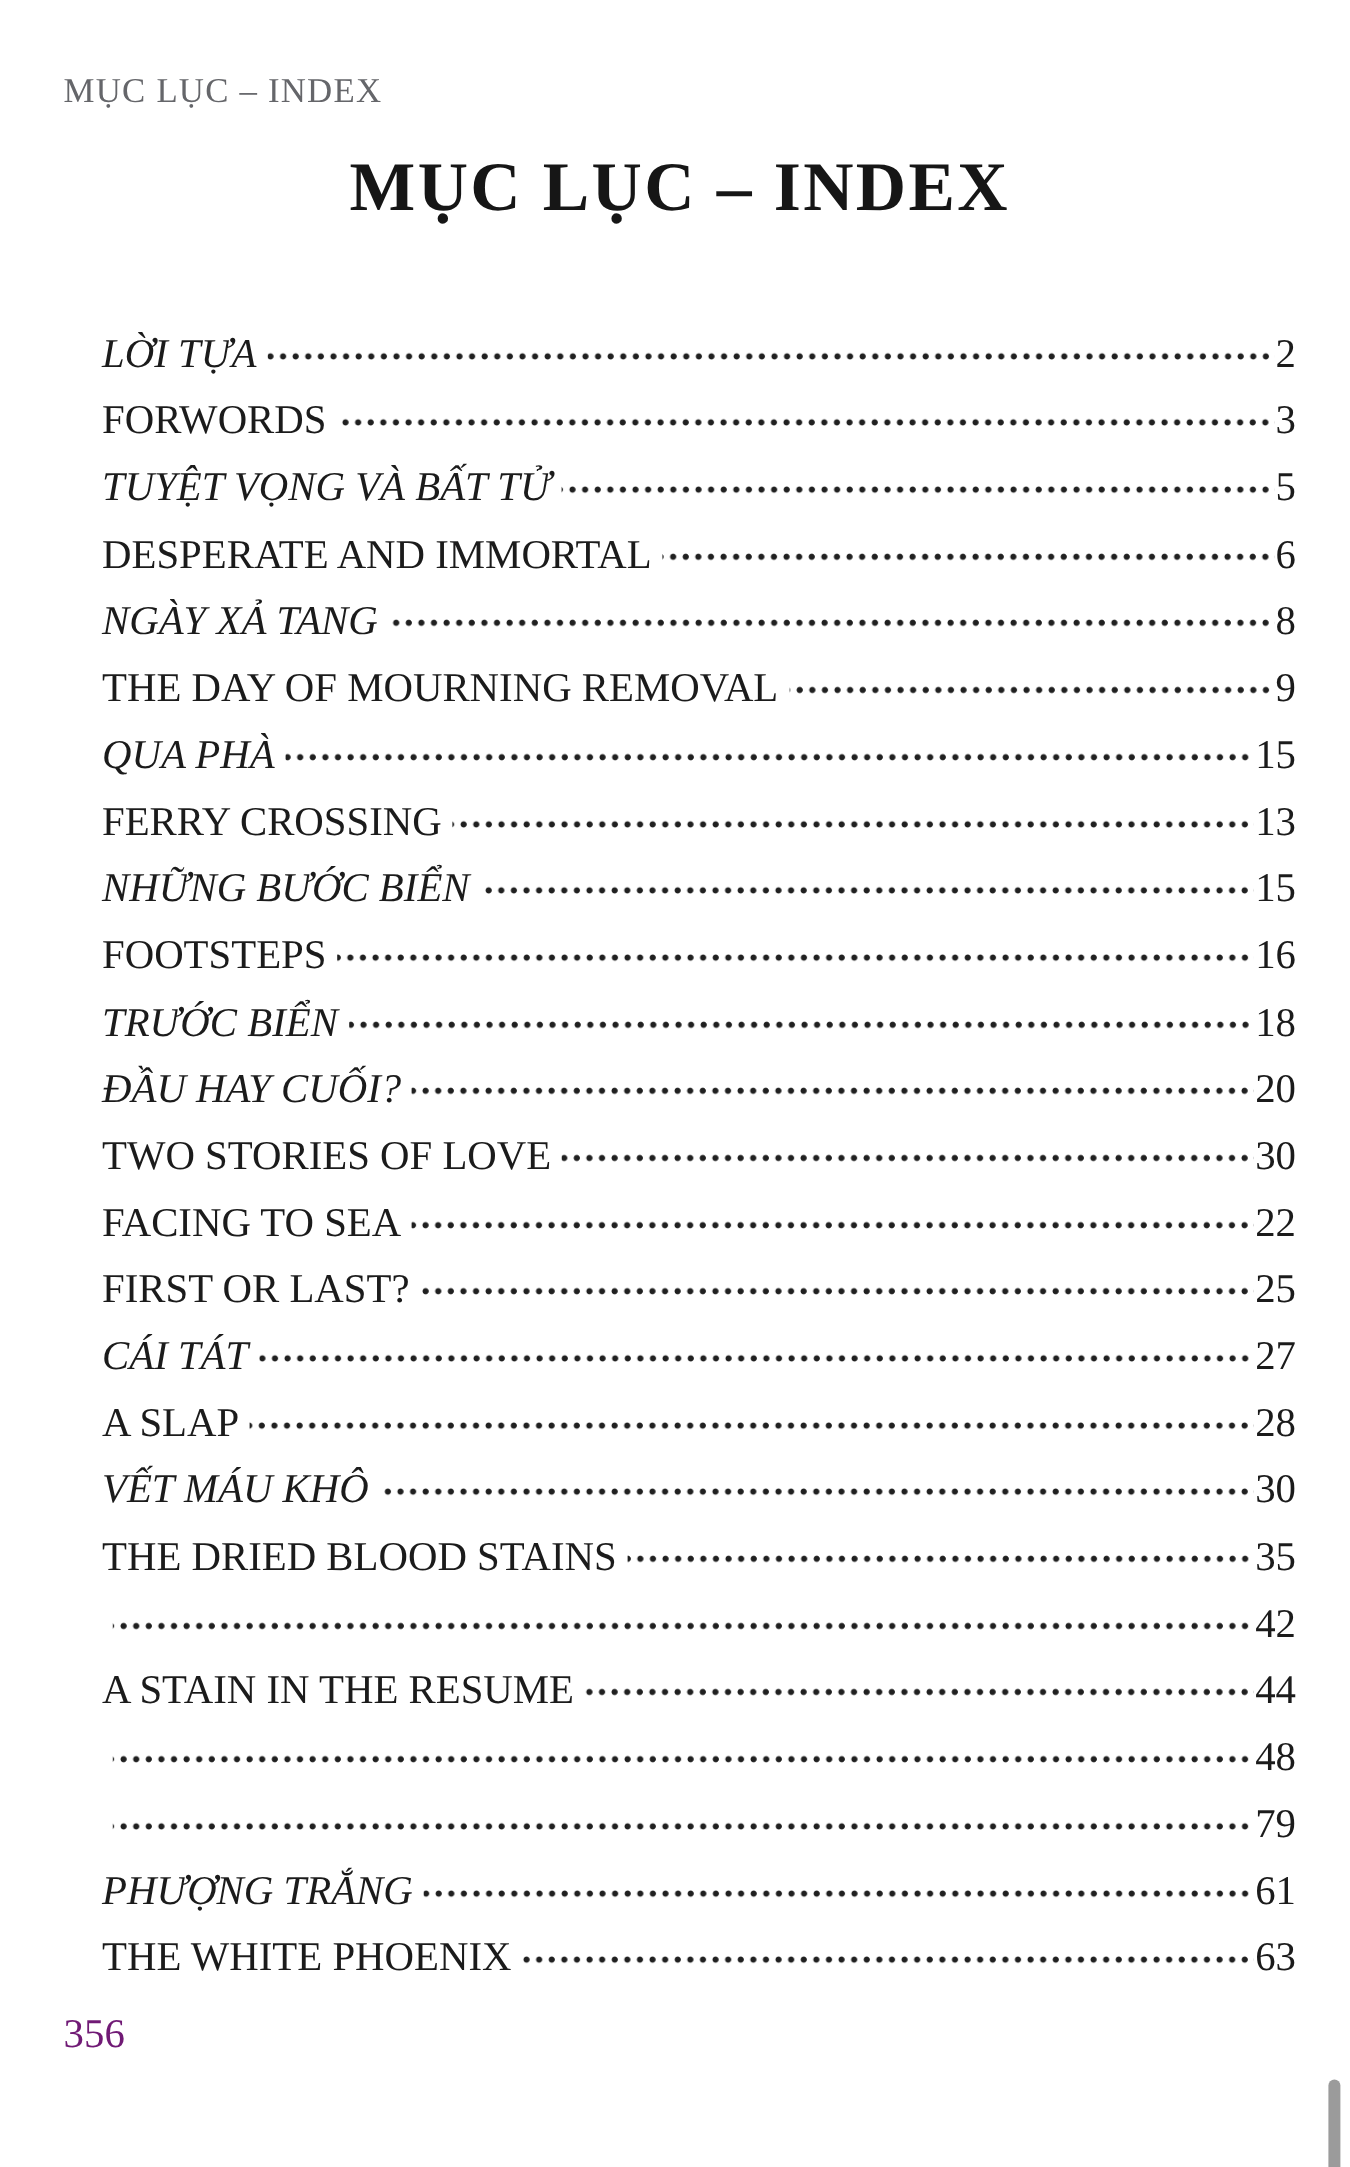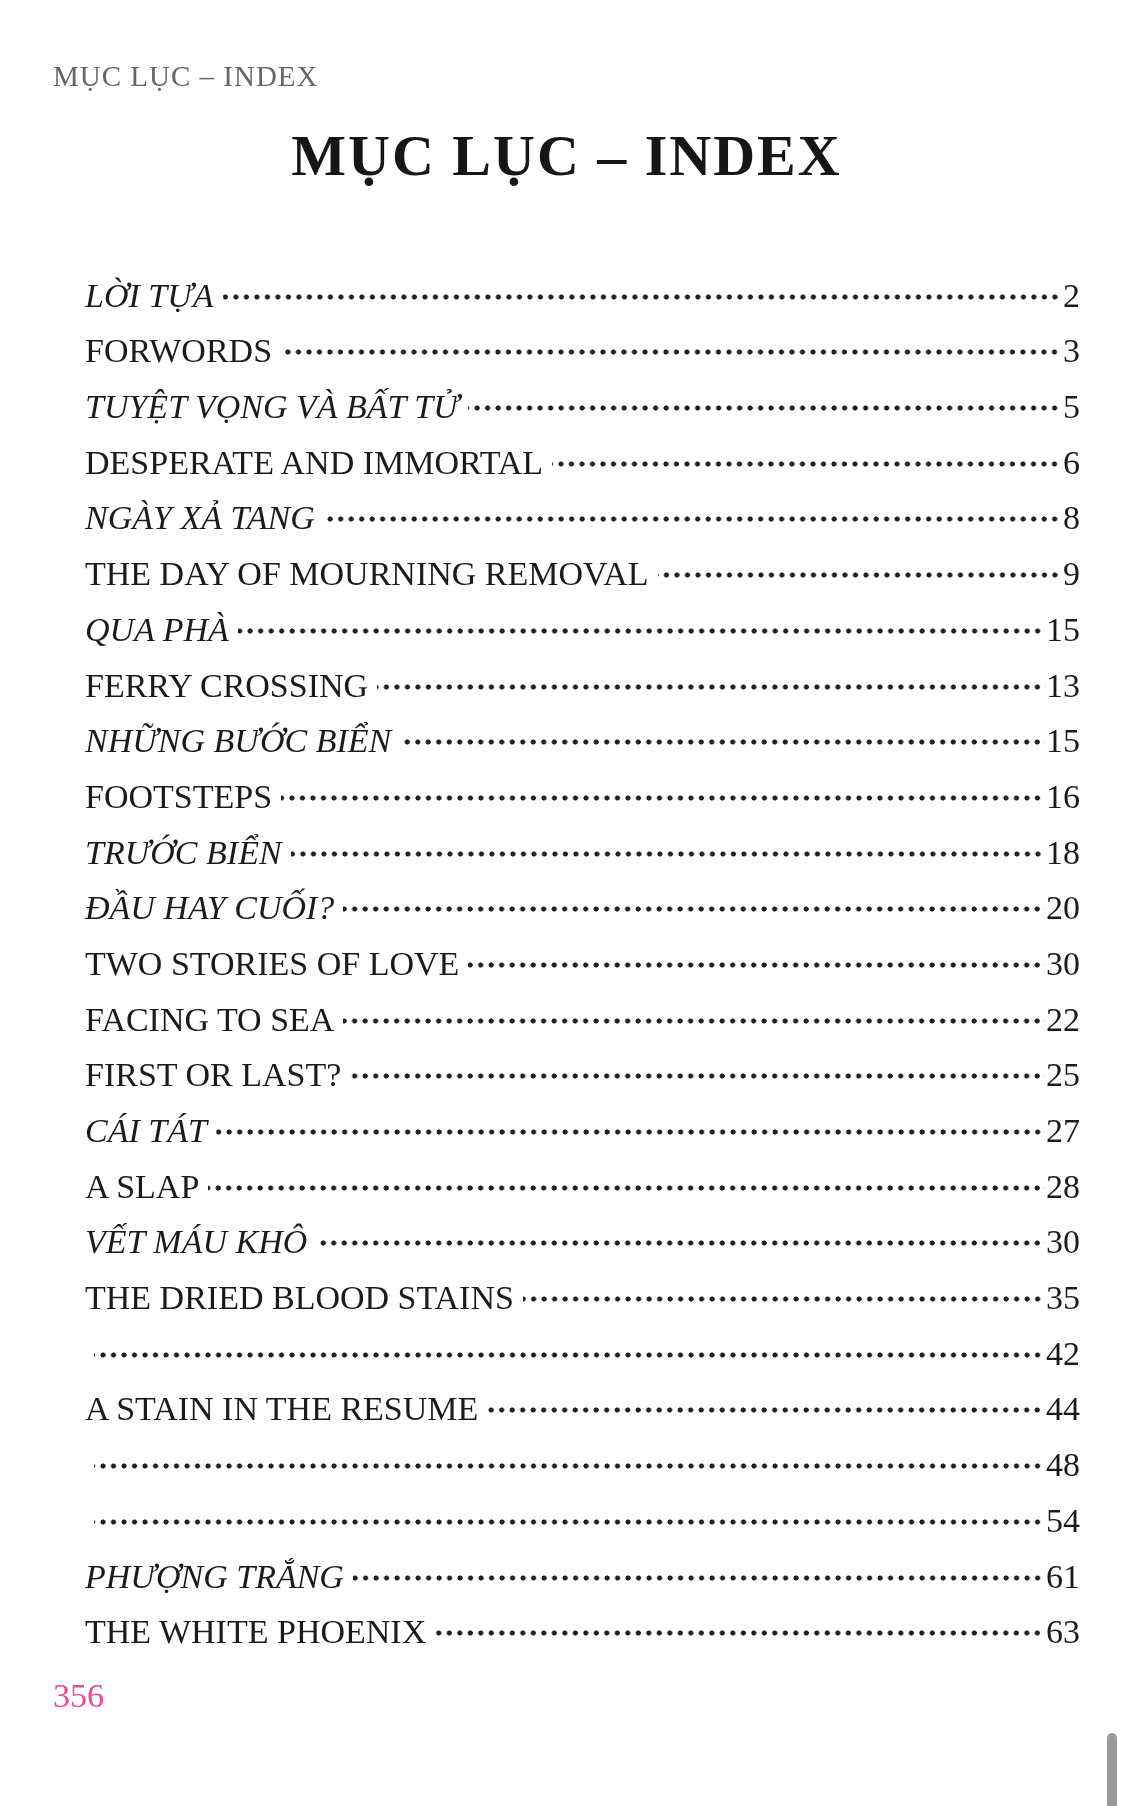--- a/index.html
+++ b/index.html
@@ -68,21 +68,21 @@
     background-size: 10.5px 6px;
     background-repeat: repeat-x;
     background-position: right bottom;
   }
   .folio {
     position: absolute;
     top: 1679px;
     left: 53px;
     font-size: 34px;
     line-height: 1;
-    color: #ec4899;
+    color: #701a75;
   }
   .scrollbar-thumb {
     position: absolute;
     right: 8px;
     top: 1733px;
     width: 10px;
     height: 73px;
     background: #9b9b9b;
     border-radius: 6px 6px 0 0;
   }
@@ -198,21 +198,21 @@
       <span class="toc-title">A STAIN IN THE RESUME</span>
       <span class="dot-leader"></span>
       <span class="toc-page">44</span>
     </div>
     <div class="toc-row">
       <span class="dot-leader"></span>
       <span class="toc-page">48</span>
     </div>
     <div class="toc-row">
       <span class="dot-leader"></span>
-      <span class="toc-page">54</span>
+      <span class="toc-page">79</span>
     </div>
     <div class="toc-row">
       <span class="toc-title italic">PHƯỢNG TRẮNG</span>
       <span class="dot-leader"></span>
       <span class="toc-page">61</span>
     </div>
     <div class="toc-row">
       <span class="toc-title">THE WHITE PHOENIX</span>
       <span class="dot-leader"></span>
       <span class="toc-page">63</span>

